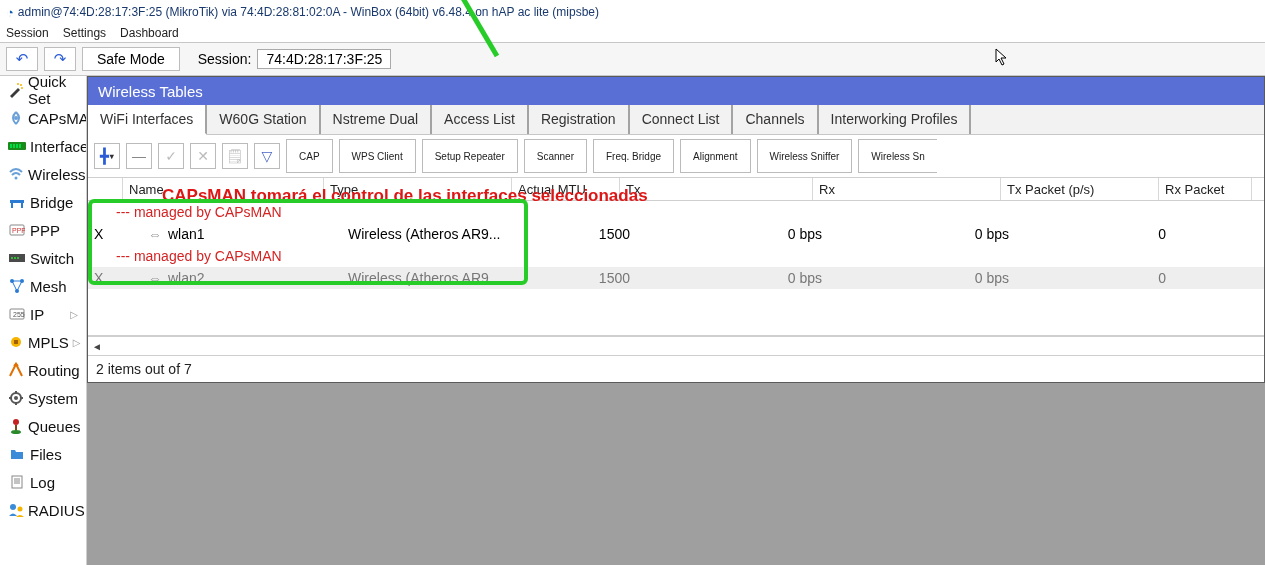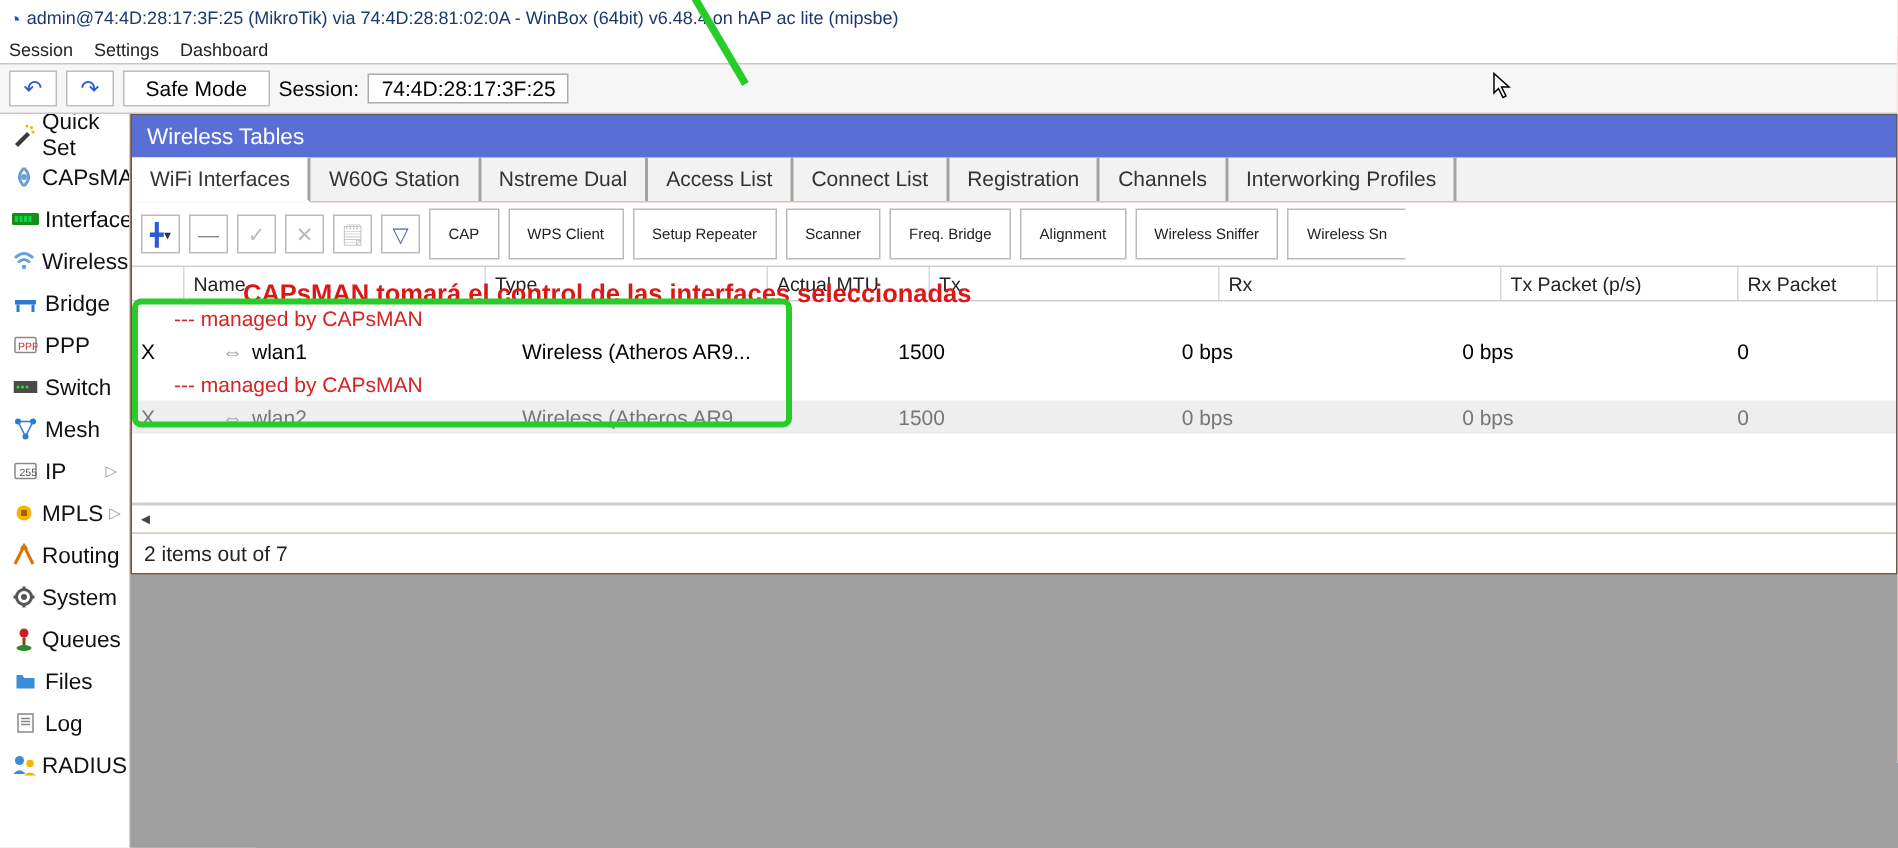--- a/index.html
+++ b/index.html
@@ -3,21 +3,21 @@
 <meta charset="utf-8">
 <style>
 html,body{margin:0;padding:0;font-family:"Segoe UI",Arial,sans-serif;font-size:13px;color:#000;background:#fff;width:1265px;height:565px;overflow:hidden}
 .titlebar{height:24px;background:#fff;display:flex;align-items:center;padding:0 6px;font-size:12px;color:#1a3a6e}
 .titlebar .logo{color:#0a5bb8;margin-right:4px;font-size:13px}
 .menubar{height:18px;display:flex;align-items:center;padding:0 6px;font-size:12px;gap:14px;color:#222}
 .menubar span{cursor:default}
 .toolbar{height:28px;border-top:1px solid #c7c7c7;border-bottom:1px solid #c7c7c7;display:flex;align-items:center;padding:2px 6px;gap:6px;background:#f6f6f6}
 .tb-btn{display:flex;align-items:center;justify-content:center;height:22px;min-width:22px;border:1px solid #bdbdbd;background:#fff;font-size:12px;padding:0 4px}
 .safe-mode{padding:0 14px;font-size:14px}
-.session-lbl{margin-left:0;font-size:14px}
+.session-lbl{margin-left:12px;font-size:14px}
 .session-box{border:1px solid #aaa;background:#fff;padding:1px 8px;font-size:14px;font-family:"Segoe UI",Arial,sans-serif}
 .body{display:flex;height:calc(565px - 24px - 18px - 32px)}
 .sidebar{width:182px;background:#fff;border-right:1px solid #cfcfcf;overflow:hidden}
 .side-item{display:flex;align-items:center;height:28px;padding:0 8px;gap:4px;font-size:15px;color:#111;cursor:default;position:relative}
 .side-item .ic{width:18px;display:flex;justify-content:center;color:#444}
 .side-item .sub{margin-left:auto;color:#999;font-size:10px}
 .content{flex:1;display:flex;flex-direction:column;background:#999;position:relative}
 .panel{background:#f97316;border:1px solid #5a5a5a;margin:0;display:flex;flex-direction:column}
 .panel-title{background:#5a6fd6;color:#fff;font-size:15px;padding:4px 10px;height:20px;display:flex;align-items:center}
 .tabs{display:flex;background:#f2f2f2;border-bottom:1px solid #c7c7c7}
@@ -248,22 +248,22 @@
     </div>
 
   <div class="content">
     <div class="panel">
       <div class="panel-title">Wireless Tables</div>
       <div class="tabs" id="tabs">
           <div class="tab active">WiFi Interfaces</div>
           <div class="tab">W60G Station</div>
           <div class="tab">Nstreme Dual</div>
           <div class="tab">Access List</div>
+          <div class="tab">Registration</div>
           <div class="tab">Connect List</div>
-          <div class="tab">Registration</div>
           <div class="tab">Channels</div>
           <div class="tab">Interworking Profiles</div>
         </div>
       <div class="subbar">
         <div class="ico-btn blue">╋<span style="font-size:8px;color:#333;margin-left:1px">▾</span></div>
         <div class="ico-btn" style="color:#888">—</div>
         <div class="ico-btn" style="color:#bbb">✓</div>
         <div class="ico-btn" style="color:#bbb">✕</div>
         <div class="ico-btn" style="color:#bbb">🗒</div>
         <div class="ico-btn" style="color:#4a66c4">▽</div>

